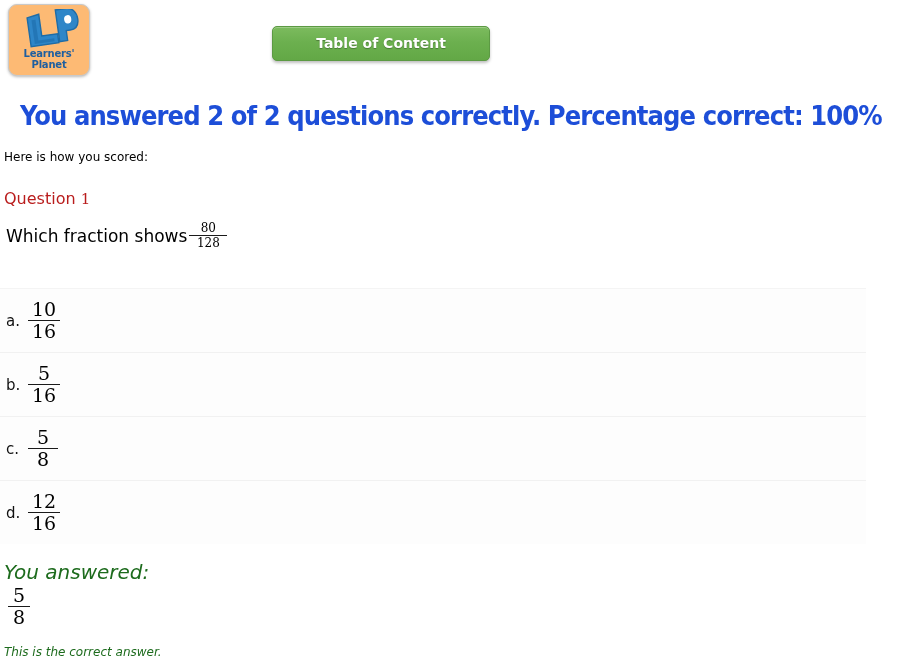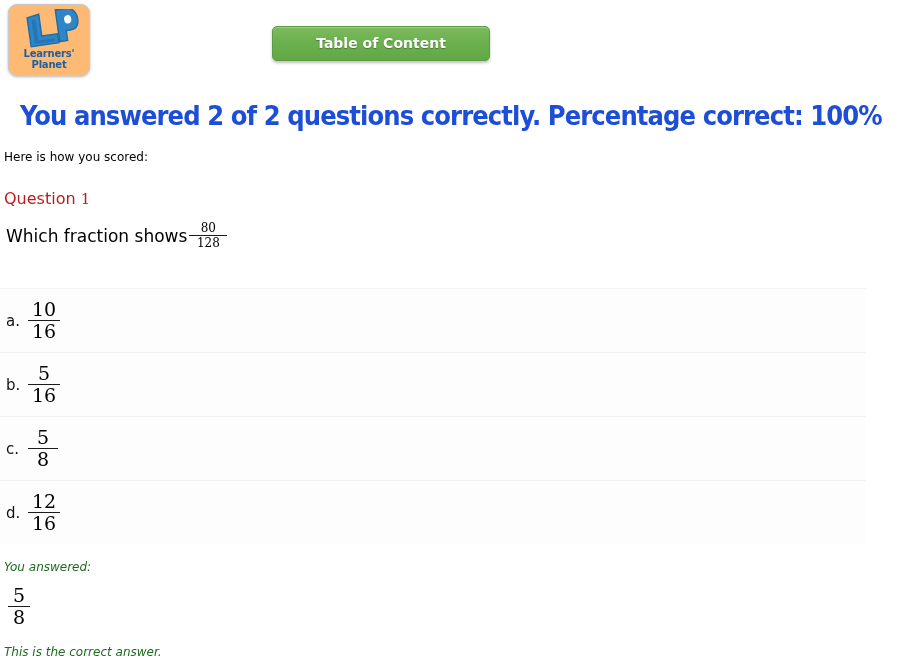--- a/index.html
+++ b/index.html
@@ -174,21 +174,21 @@
     flex: 0 0 22px;
   }
   .opt-frac { font-size: 19px; }
   .opt-frac .bar { min-width: 30px; }
 
   
   .answered-label {
     position: absolute;
     left: 4px;
     top: 560px;
-    font-size: 12px;
+    font-size: 20px;
     font-style: italic;
     font-weight: normal;
     color: #1d6b1d;
   }
   .answer-frac {
     position: absolute;
     left: 8px;
     top: 586px;
     font-size: 19px;
   }

